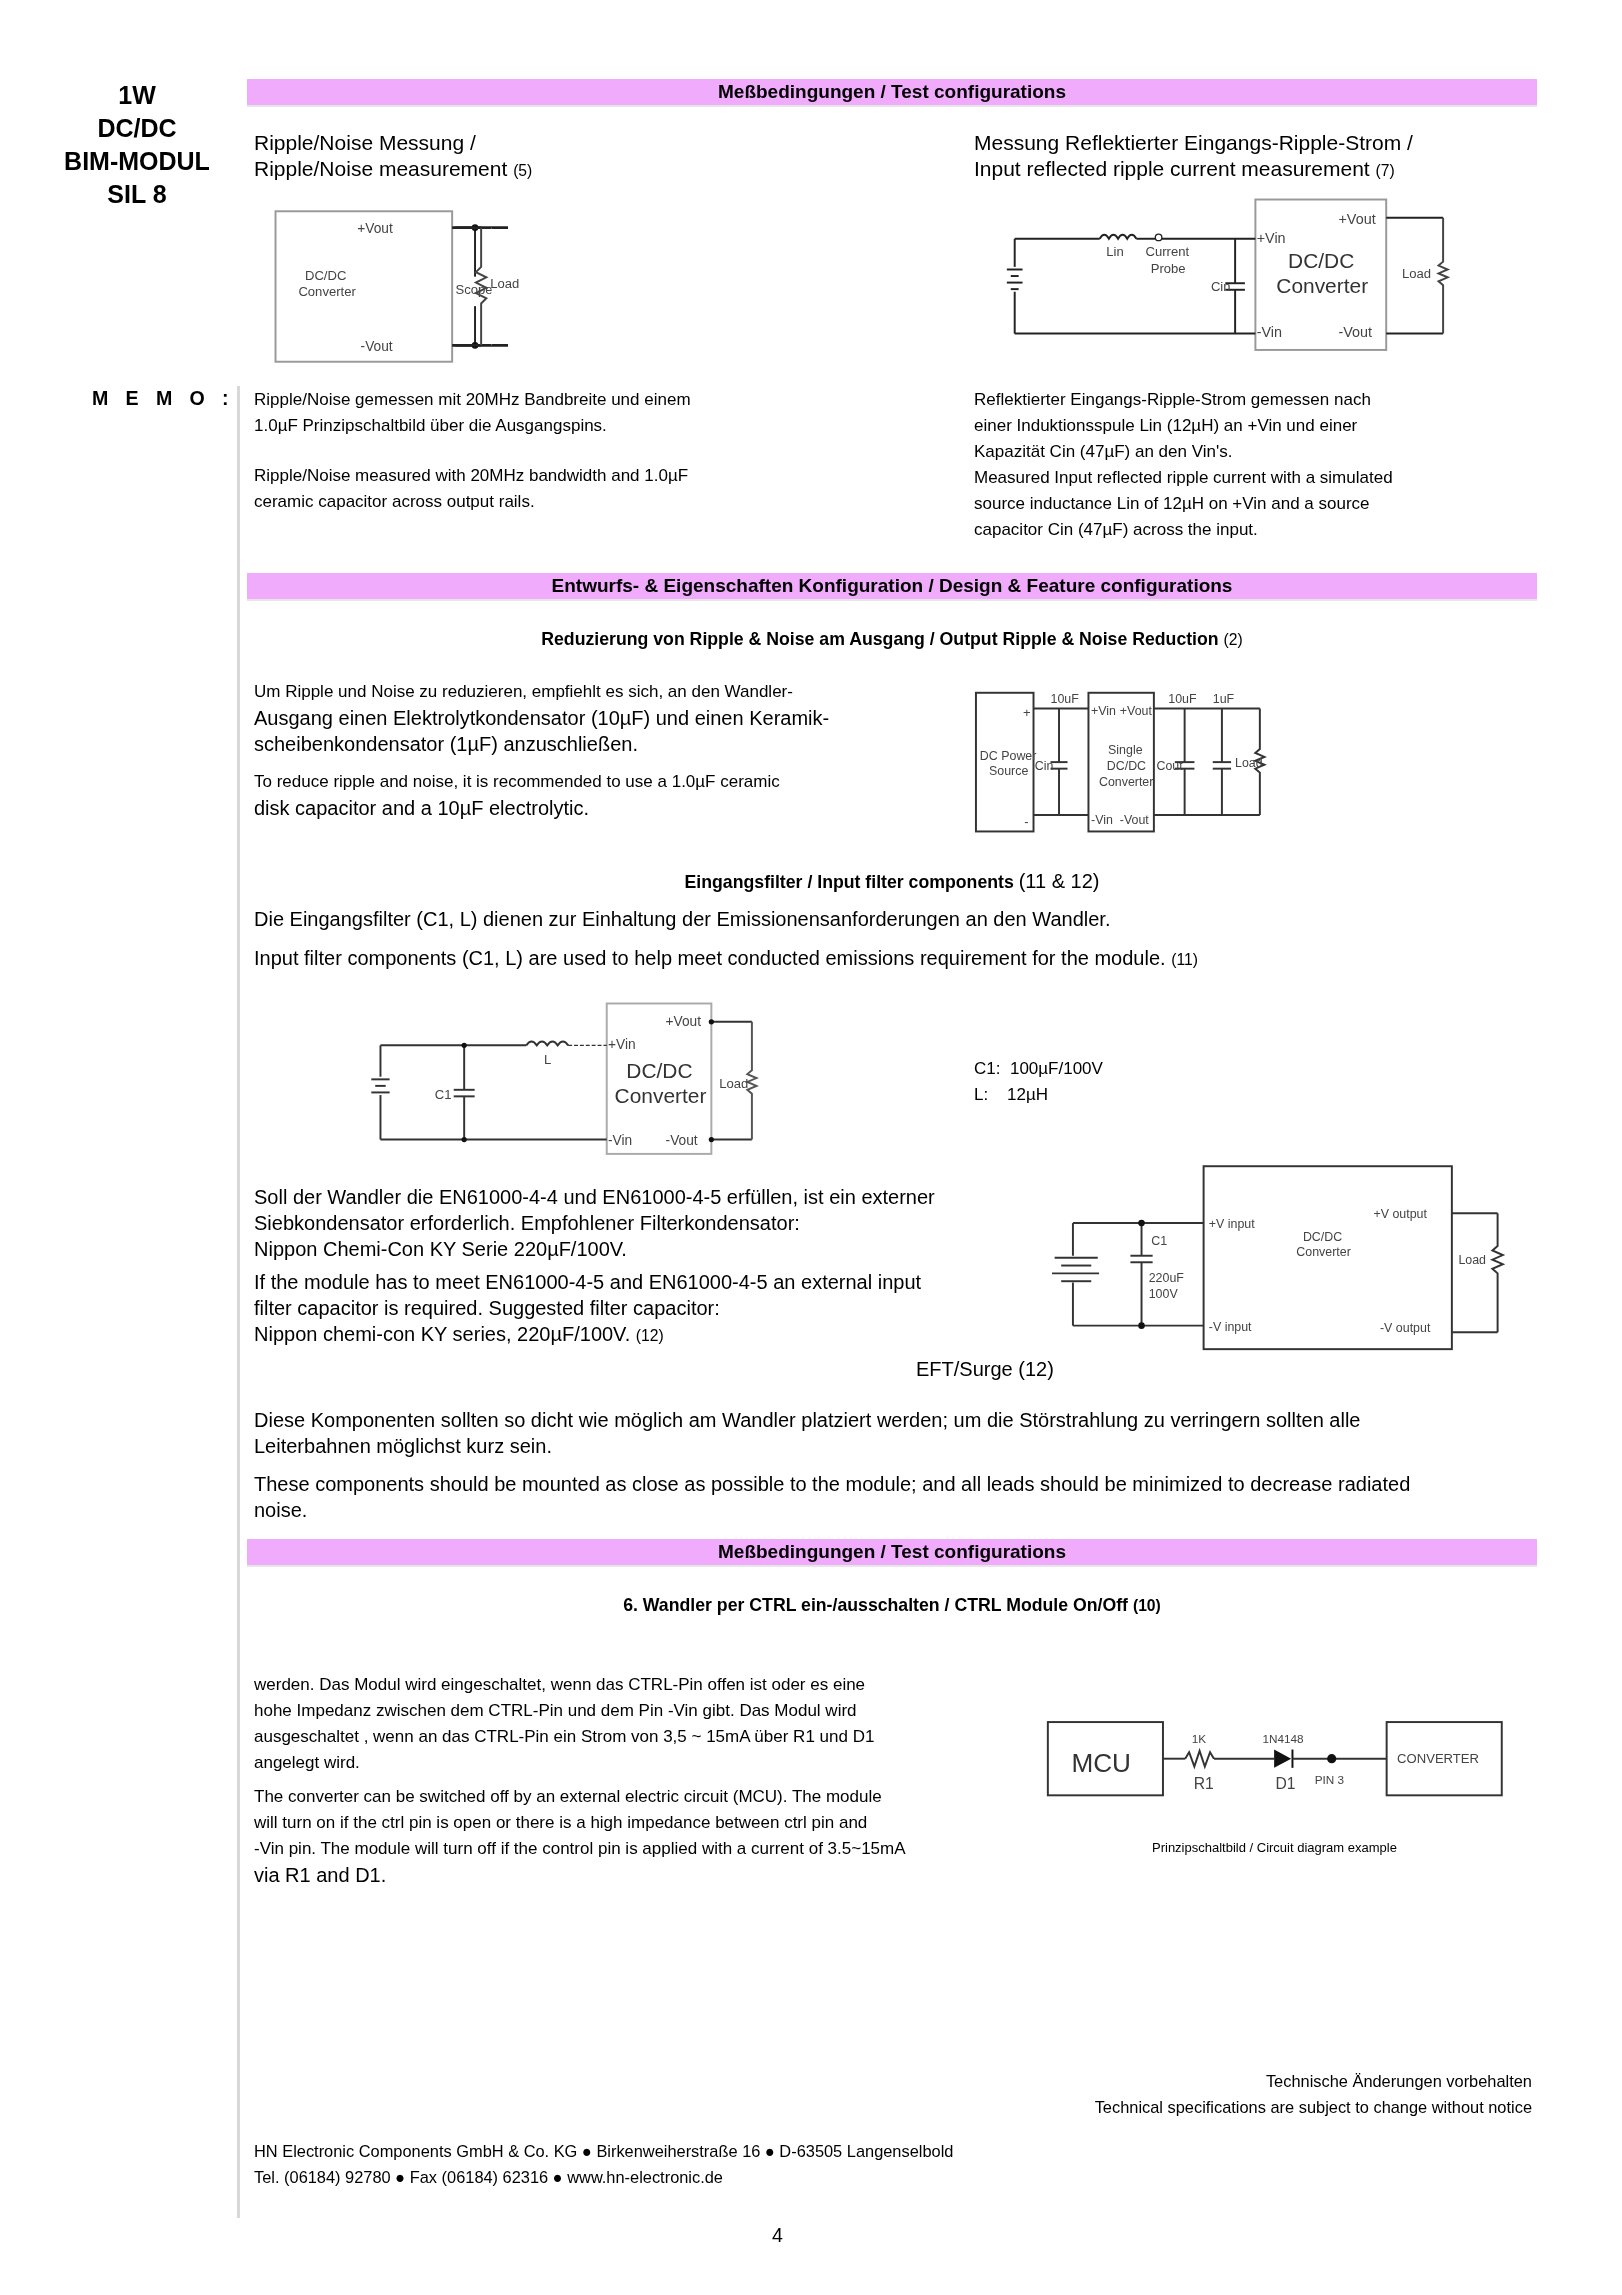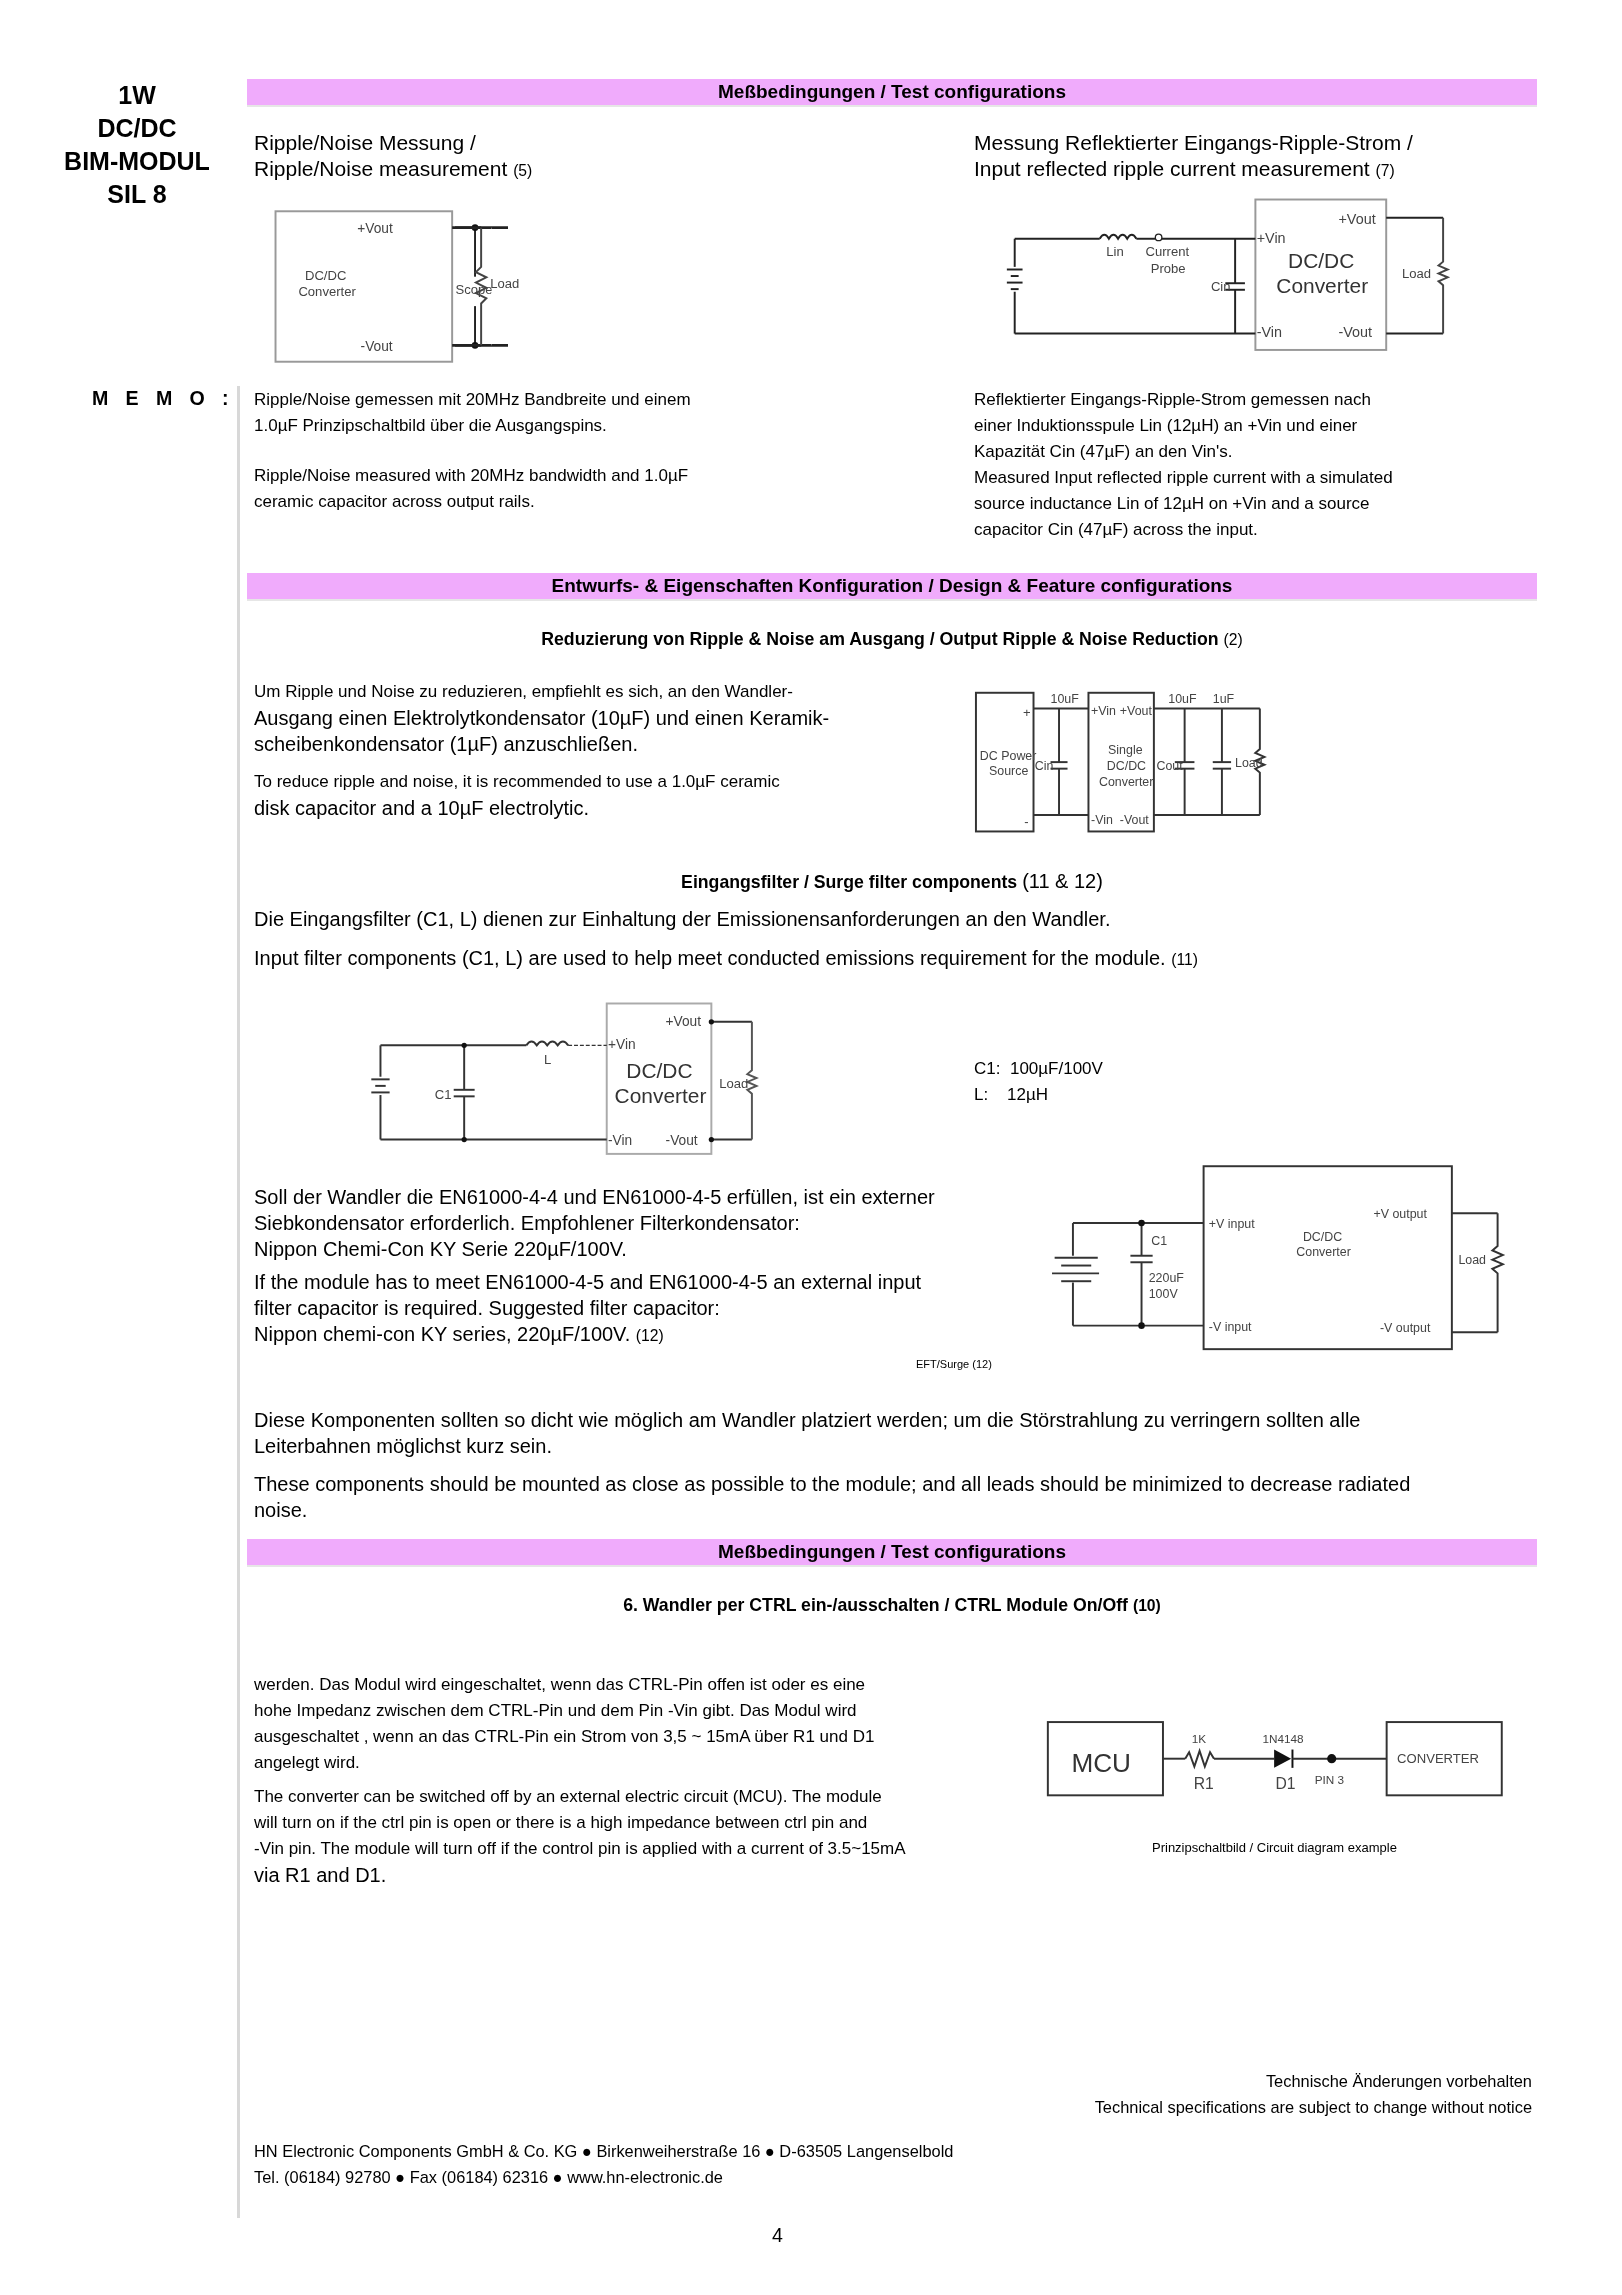--- a/index.html
+++ b/index.html
@@ -164,21 +164,21 @@
   <text x="282" y="136" font-size="19" fill="#444">Cout</text>
   <line x1="382" y1="42" x2="382" y2="124" stroke="#333" stroke-width="3"></line>
   <line x1="368" y1="124" x2="396" y2="124" stroke="#333" stroke-width="3"></line>
   <line x1="368" y1="134" x2="396" y2="134" stroke="#333" stroke-width="3"></line>
   <line x1="382" y1="134" x2="382" y2="205" stroke="#333" stroke-width="3"></line>
   <polyline points="440,42 440,104 433,110 447,116 433,122 447,128 433,134 440,140 440,205" fill="none" stroke="#333" stroke-width="3"></polyline>
   <text x="402" y="132" font-size="19" fill="#444">Load</text>
 </svg>
 
 <div class="abs subhead" style="left:247px; width:1290px; top:870px;">
-  <span>Eingangsfilter / Surge filter components</span> <span style="font-weight:normal; font-size:20px;">(11 &amp; 12)</span>
+  <span>Eingangsfilter / Input filter components</span> <span style="font-weight:normal; font-size:20px;">(11 &amp; 12)</span>
 </div>
 <div class="abs t31" style="left:254px; top:906px;">Die Eingangsfilter (C1, L) dienen zur Einhaltung der Emissionensanforderungen an den Wandler.</div>
 <div class="abs t31" style="left:254px; top:945px;">
   <span>Input filter components (C1, L) are used to help meet conducted emissions requirement for the module.</span> <span class="small">(11)</span>
 </div>
 
 <svg class="diagram" style="left:353px; top:998px;" width="497" height="164" viewBox="0 0 760 250">
   <rect x="388" y="8" width="160" height="230" fill="#fff" stroke="#aaa" stroke-width="3"></rect>
   <line x1="42" y1="72" x2="265" y2="72" stroke="#333" stroke-width="3"></line>
   <path d="M265,72 q8,-12 16,0 q8,-12 16,0 q8,-12 16,0 q8,-12 16,0" fill="none" stroke="#333" stroke-width="3"></path>
@@ -218,21 +218,21 @@
 
 <div class="abs t31" style="left:254px; top:1184px;">
   <div>Soll der Wandler die EN61000-4-4 und EN61000-4-5 erfüllen, ist ein externer</div>
   <div>Siebkondensator erforderlich. Empfohlener Filterkondensator:</div>
   <div>Nippon Chemi-Con KY Serie 220µF/100V.</div>
   <div style="height:6.5px;"></div>
   <div>If the module has to meet  EN61000-4-5 and EN61000-4-5 an external input</div>
   <div>filter capacitor is required. Suggested filter capacitor:</div>
   <div><span>Nippon chemi-con KY series, 220µF/100V.</span> <span class="small">(12)</span></div>
 </div>
-<div class="abs" style="left:916px; top:1358px; font-size:11px;">EFT/Surge (12)</div>
+<div class="abs" style="left:916px; top:1358px; font-size:20px;">EFT/Surge (12)</div>
 
 <svg class="diagram" style="left:1040px; top:1161px;" width="484" height="196" viewBox="0 0 740 300">
   <rect x="250" y="8" width="380" height="280" fill="#fff" stroke="#333" stroke-width="3"></rect>
   <line x1="50" y1="95" x2="250" y2="95" stroke="#333" stroke-width="3"></line>
   <line x1="50" y1="252" x2="250" y2="252" stroke="#333" stroke-width="3"></line>
   <line x1="50" y1="95" x2="50" y2="145" stroke="#333" stroke-width="3"></line>
   <line x1="22" y1="148" x2="88" y2="148" stroke="#333" stroke-width="3"></line>
   <line x1="32" y1="160" x2="78" y2="160" stroke="#333" stroke-width="3"></line>
   <line x1="18" y1="172" x2="90" y2="172" stroke="#333" stroke-width="3"></line>
   <line x1="32" y1="184" x2="78" y2="184" stroke="#333" stroke-width="3"></line>

